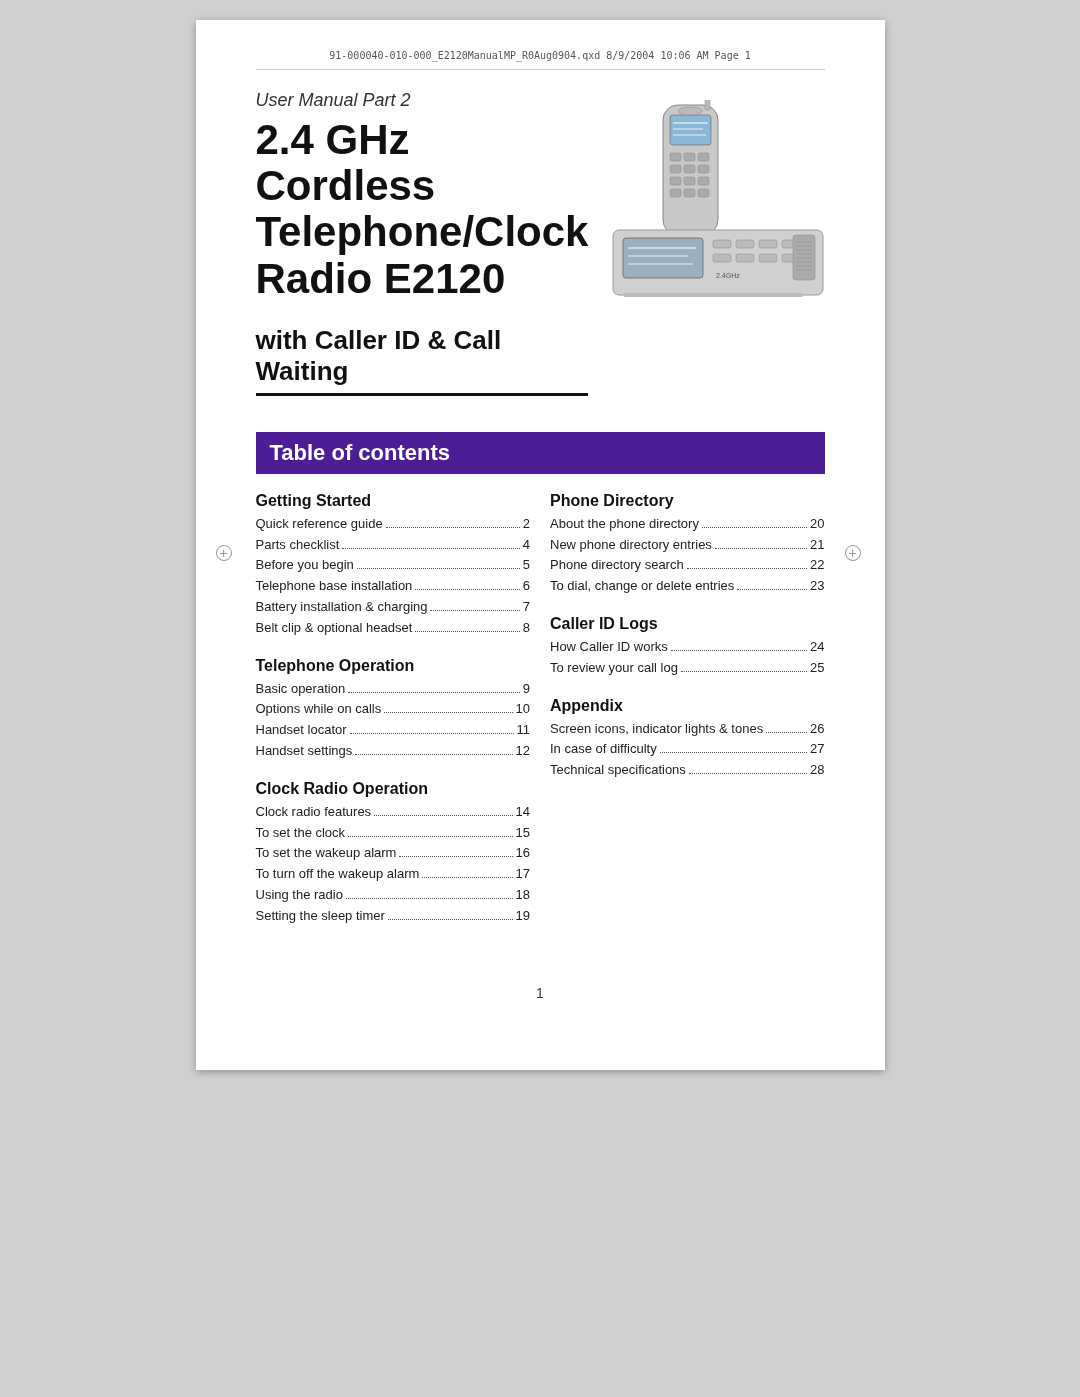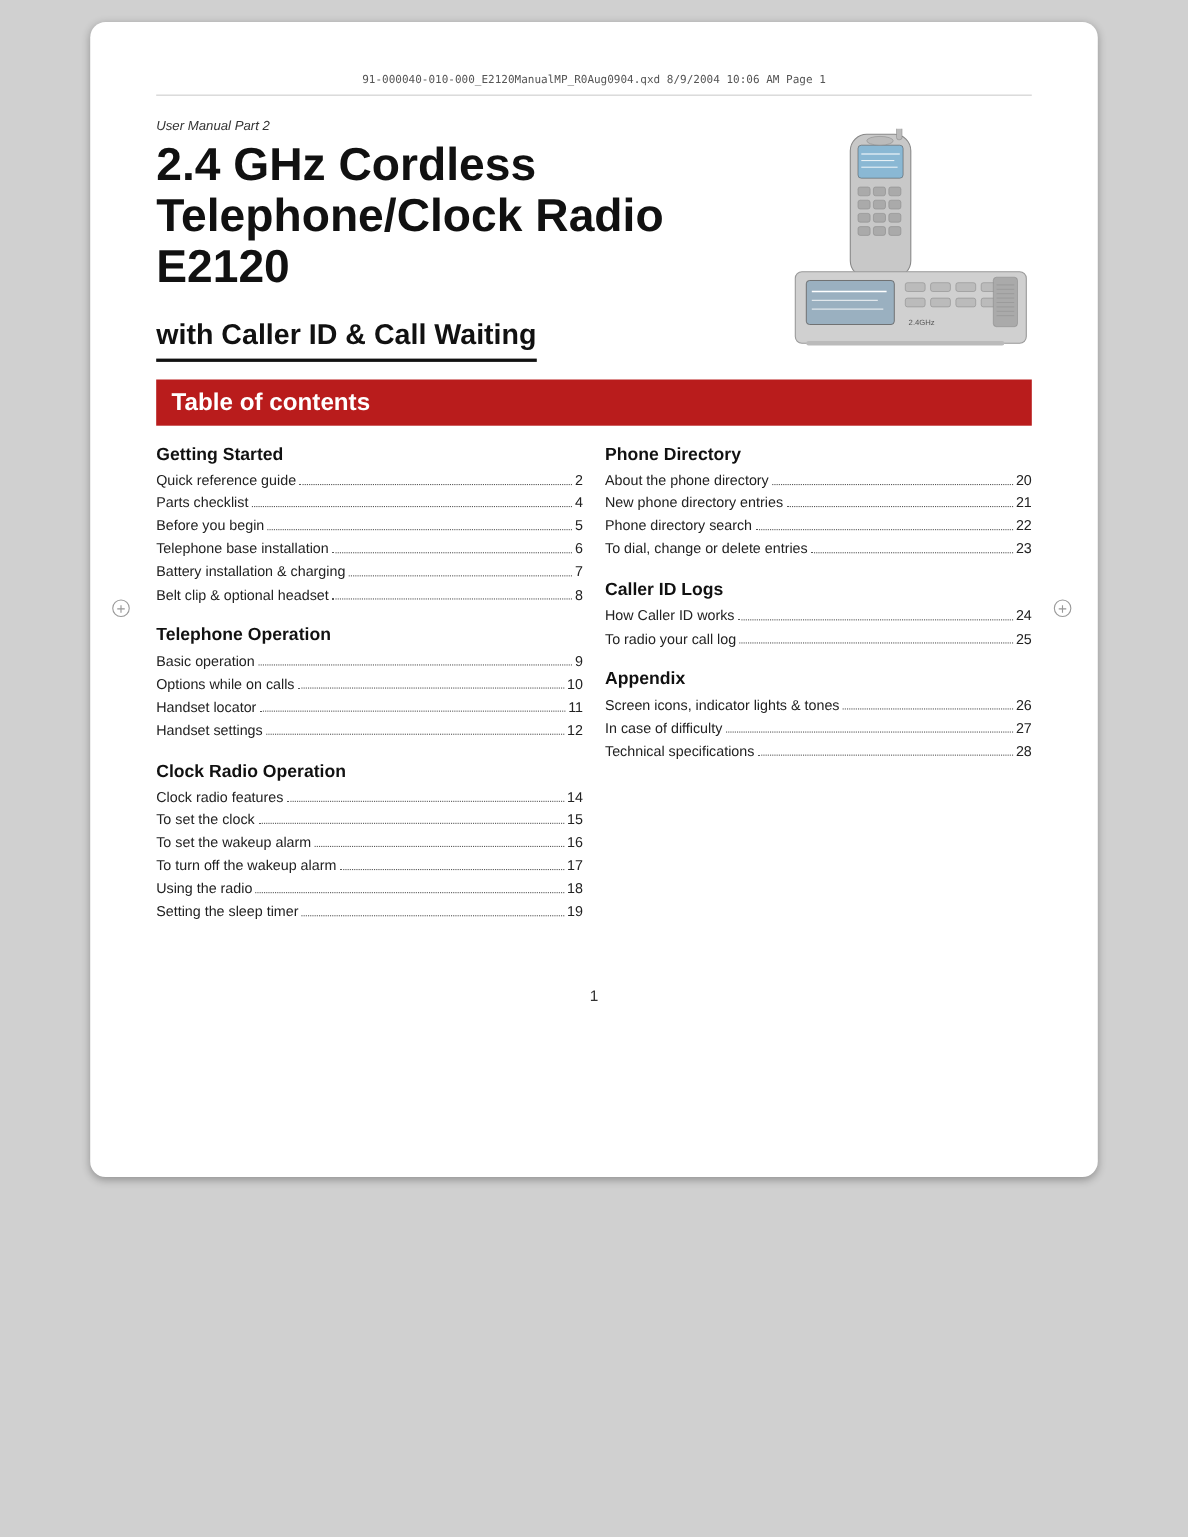--- a/index.html
+++ b/index.html
@@ -8,27 +8,26 @@
       background: #d0d0d0;
       display: flex;
       justify-content: center;
       align-items: flex-start;
       min-height: 100vh;
       padding: 20px;
       font-family: Arial, Helvetica, sans-serif;
     }
 
     .page {
-      width: 916px;
+      width: 689px;
       min-height: 1050px;
       background: #ffffff;
       position: relative;
-      padding: 47px 60px 60px 60px;
+      padding: 30px 60px 60px 60px;
       box-shadow: 0 2px 8px rgba(0,0,0,0.3);
-      border-radius: 14px;
     }
 
     .file-info {
       font-size: 10px;
       color: #555;
       text-align: center;
       margin-bottom: 20px;
       font-family: monospace;
       border-bottom: 1px solid #ccc;
       padding-bottom: 8px;
@@ -40,21 +39,21 @@
       margin-bottom: 10px;
       position: relative;
     }
 
     .header-text {
       flex: 1;
     }
 
     .user-manual-subtitle {
       font-style: italic;
-      font-size: 12px;
+      font-size: 18px;
       color: #333;
       margin-bottom: 6px;
       font-weight: normal;
     }
 
     .main-title {
       font-size: 42px;
       font-weight: bold;
       color: #111;
       line-height: 1.1;
@@ -79,26 +78,26 @@
       position: relative;
     }
 
     
     .phone-illustration {
       width: 100%;
       height: 100%;
     }
 
     .table-of-contents-header {
-      background: #b91c1c;
+      background: #4c1d95;
       color: #fff;
       font-size: 22px;
       font-weight: bold;
       padding: 8px 14px;
-      margin-top: 16px;
+      margin-top: 36px;
       margin-bottom: 18px;
     }
 
     .toc-columns {
       display: flex;
       gap: 20px;
     }
 
     .toc-column {
       flex: 1;
@@ -393,21 +392,21 @@
       </div>
 
       <div class="toc-section">
         <div class="toc-section-title">Caller ID Logs</div>
         <div class="toc-entry">
           <span class="toc-entry-text">How Caller ID works</span>
           <span class="toc-dots"></span>
           <span class="toc-page">24</span>
         </div>
         <div class="toc-entry">
-          <span class="toc-entry-text">To radio your call log</span>
+          <span class="toc-entry-text">To review your call log</span>
           <span class="toc-dots"></span>
           <span class="toc-page">25</span>
         </div>
       </div>
 
       <div class="toc-section">
         <div class="toc-section-title">Appendix</div>
         <div class="toc-entry">
           <span class="toc-entry-text">Screen icons, indicator lights &amp; tones</span>
           <span class="toc-dots"></span>

